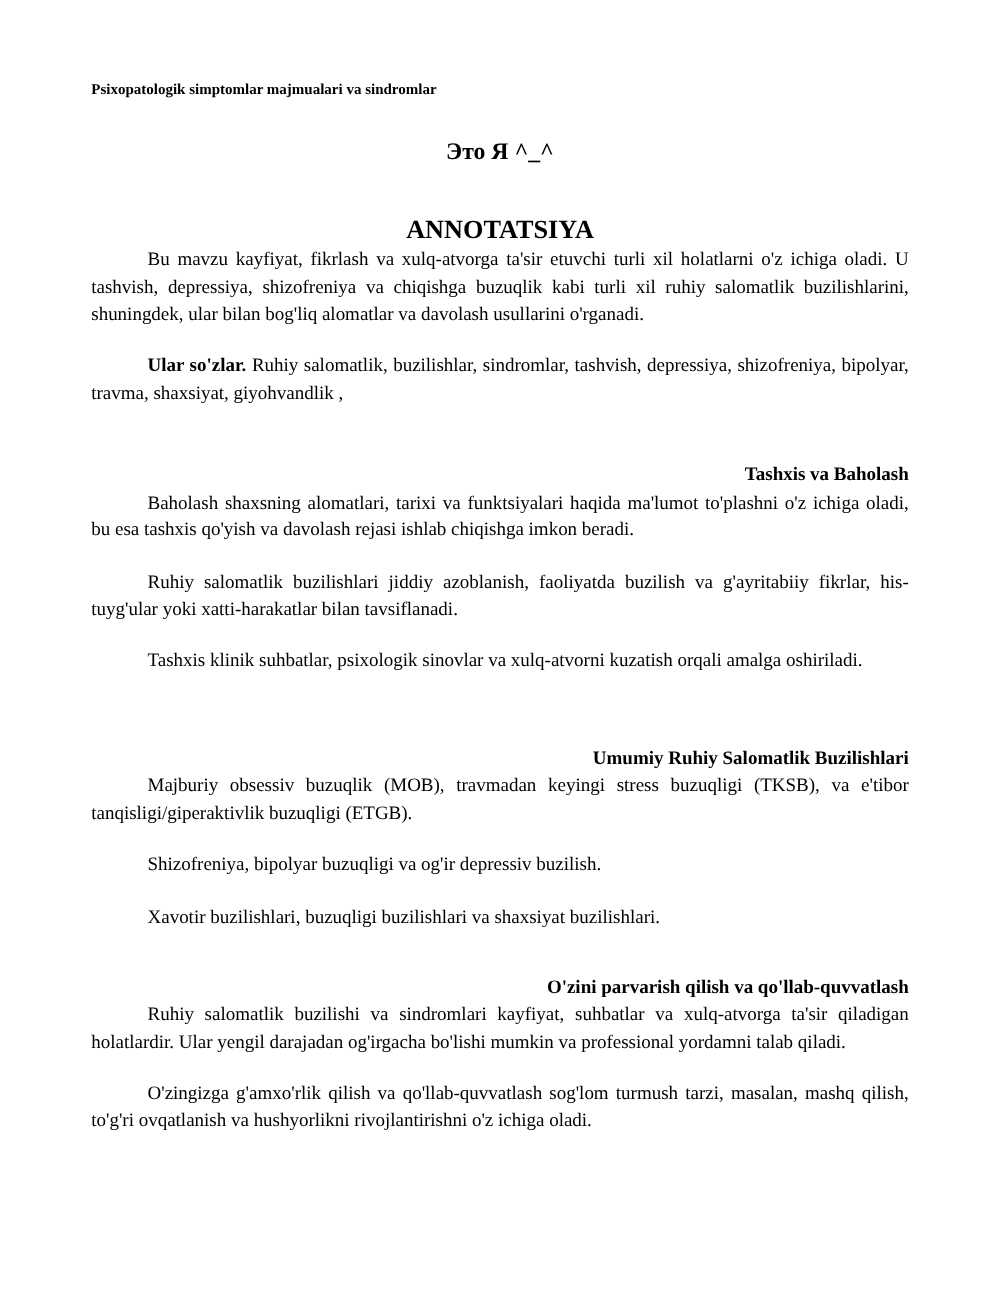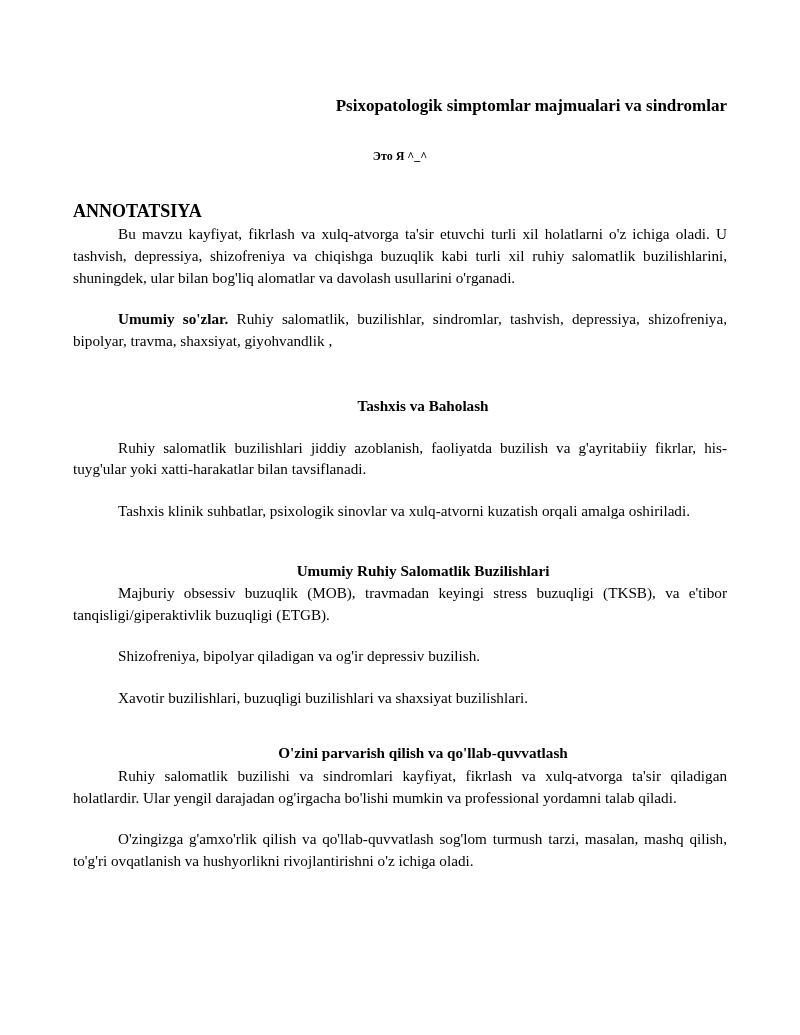--- a/index.html
+++ b/index.html
@@ -23,97 +23,98 @@
     background: #ffffff;
     overflow: hidden;
   }
   .content {
     position: absolute;
     left: 73px;
     top: 0;
     width: 654px;
   }
   .doc-title {
-    text-align: right;
+    text-align: left;
     font-weight: bold;
-    font-size: 17px;
+    font-size: 12px;
     line-height: 1.2;
     margin: 0;
-    padding-top: 96px;
+    padding-top: 64px;
   }
   .subtitle {
     text-align: center;
     font-weight: bold;
-    font-size: 12px;
+    font-size: 19px;
     line-height: 1.2;
     margin: 0;
     padding-top: 33px;
   }
   .section-center-heading {
-    text-align: left;
+    text-align: center;
     font-weight: bold;
-    font-size: 18px;
+    font-size: 21px;
     line-height: 1.2;
     margin: 0;
     padding-top: 37px;
   }
   p.para {
     text-align: justify;
     text-justify: inter-word;
     font-size: 15.2px;
     line-height: 1.42;
     margin: 0;
     text-indent: 45px;
   }
   p.para.gap-md { margin-top: 20px; }
   p.para.tight { margin-top: 1px; }
   h3.sub-heading {
     font-size: 15.2px;
     font-weight: bold;
     line-height: 1.42;
     margin: 0;
     padding-left: 46px;
-    text-align: center;
+    text-align: right;
   }
-  h3.sub-heading.gap-lg { margin-top: 38px; }
+  h3.sub-heading.gap-lg { margin-top: 56px; }
   h3.sub-heading.gap-xl { margin-top: 44px; }
   h3.sub-heading.gap-md { margin-top: 34px; }
   .kw-label { font-weight: bold; }
 </style>
 </head>
 <body>
 
 <div class="page">
   <div class="content">
 
     <h1 class="doc-title">Psixopatologik simptomlar majmualari va sindromlar</h1>
 
     <h2 class="subtitle">Это Я ^_^</h2>
 
     <h2 class="section-center-heading">ANNOTATSIYA</h2>
 
     <p class="para tight">Bu mavzu kayfiyat, fikrlash va xulq-atvorga ta'sir etuvchi turli xil holatlarni o'z ichiga oladi. U tashvish, depressiya, shizofreniya va chiqishga buzuqlik kabi turli xil ruhiy salomatlik buzilishlarini, shuningdek, ular bilan bog'liq alomatlar va davolash usullarini o'rganadi.</p>
 
-    <p class="para gap-md"><span class="kw-label">Umumiy so'zlar.</span><span> Ruhiy salomatlik, buzilishlar, sindromlar, tashvish, depressiya, shizofreniya, bipolyar, travma, shaxsiyat, giyohvandlik ,</span></p>
+    <p class="para gap-md"><span class="kw-label">Ular so'zlar.</span><span> Ruhiy salomatlik, buzilishlar, sindromlar, tashvish, depressiya, shizofreniya, bipolyar, travma, shaxsiyat, giyohvandlik ,</span></p>
 
     <h3 class="sub-heading gap-xl">Tashxis va Baholash</h3>
 
+    <p class="para tight">Baholash shaxsning alomatlari, tarixi va funktsiyalari haqida ma'lumot to'plashni o'z ichiga oladi, bu esa tashxis qo'yish va davolash rejasi ishlab chiqishga imkon beradi.</p>
 
     <p class="para gap-md">Ruhiy salomatlik buzilishlari jiddiy azoblanish, faoliyatda buzilish va g'ayritabiiy fikrlar, his-tuyg'ular yoki xatti-harakatlar bilan tavsiflanadi.</p>
 
     <p class="para gap-md">Tashxis klinik suhbatlar, psixologik sinovlar va xulq-atvorni kuzatish orqali amalga oshiriladi.</p>
 
     <h3 class="sub-heading gap-lg">Umumiy Ruhiy Salomatlik Buzilishlari</h3>
 
     <p class="para tight">Majburiy obsessiv buzuqlik (MOB), travmadan keyingi stress buzuqligi (TKSB), va e'tibor tanqisligi/giperaktivlik buzuqligi (ETGB).</p>
 
-    <p class="para gap-md">Shizofreniya, bipolyar qiladigan va og'ir depressiv buzilish.</p>
+    <p class="para gap-md">Shizofreniya, bipolyar buzuqligi va og'ir depressiv buzilish.</p>
 
     <p class="para gap-md">Xavotir buzilishlari, buzuqligi buzilishlari va shaxsiyat buzilishlari.</p>
 
     <h3 class="sub-heading gap-md">O'zini parvarish qilish va qo'llab-quvvatlash</h3>
 
-    <p class="para tight">Ruhiy salomatlik buzilishi va sindromlari kayfiyat, fikrlash va xulq-atvorga ta'sir qiladigan holatlardir. Ular yengil darajadan og'irgacha bo'lishi mumkin va professional yordamni talab qiladi.</p>
+    <p class="para tight">Ruhiy salomatlik buzilishi va sindromlari kayfiyat, suhbatlar va xulq-atvorga ta'sir qiladigan holatlardir. Ular yengil darajadan og'irgacha bo'lishi mumkin va professional yordamni talab qiladi.</p>
 
     <p class="para gap-md">O'zingizga g'amxo'rlik qilish va qo'llab-quvvatlash sog'lom turmush tarzi, masalan, mashq qilish, to'g'ri ovqatlanish va hushyorlikni rivojlantirishni o'z ichiga oladi.</p>
 
   </div>
 </div>
 
 </body></html>

